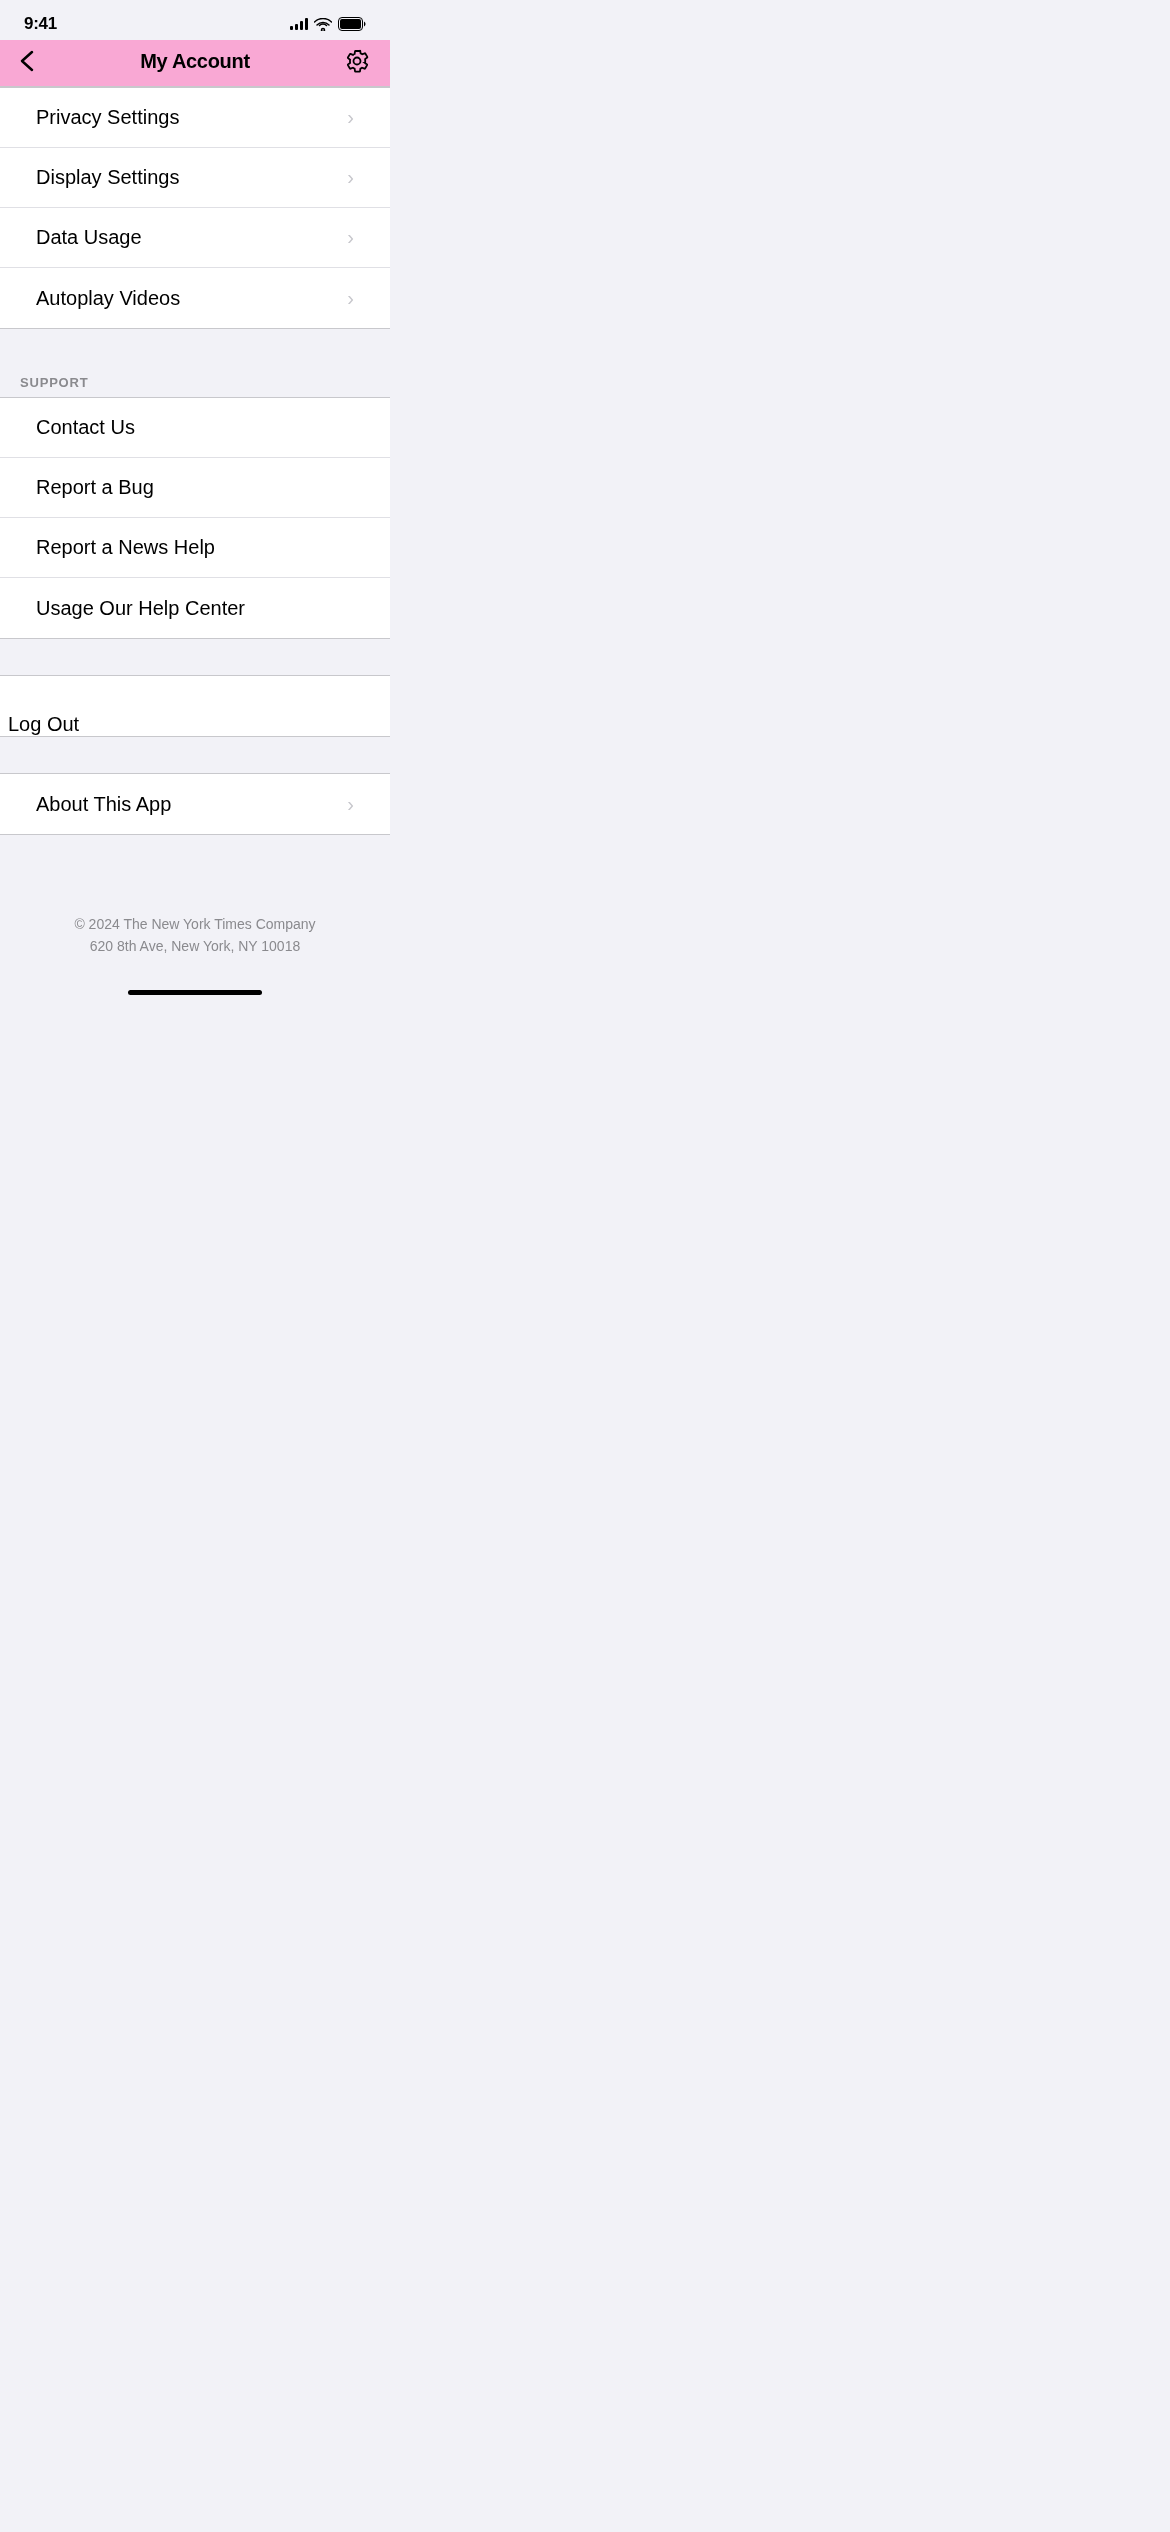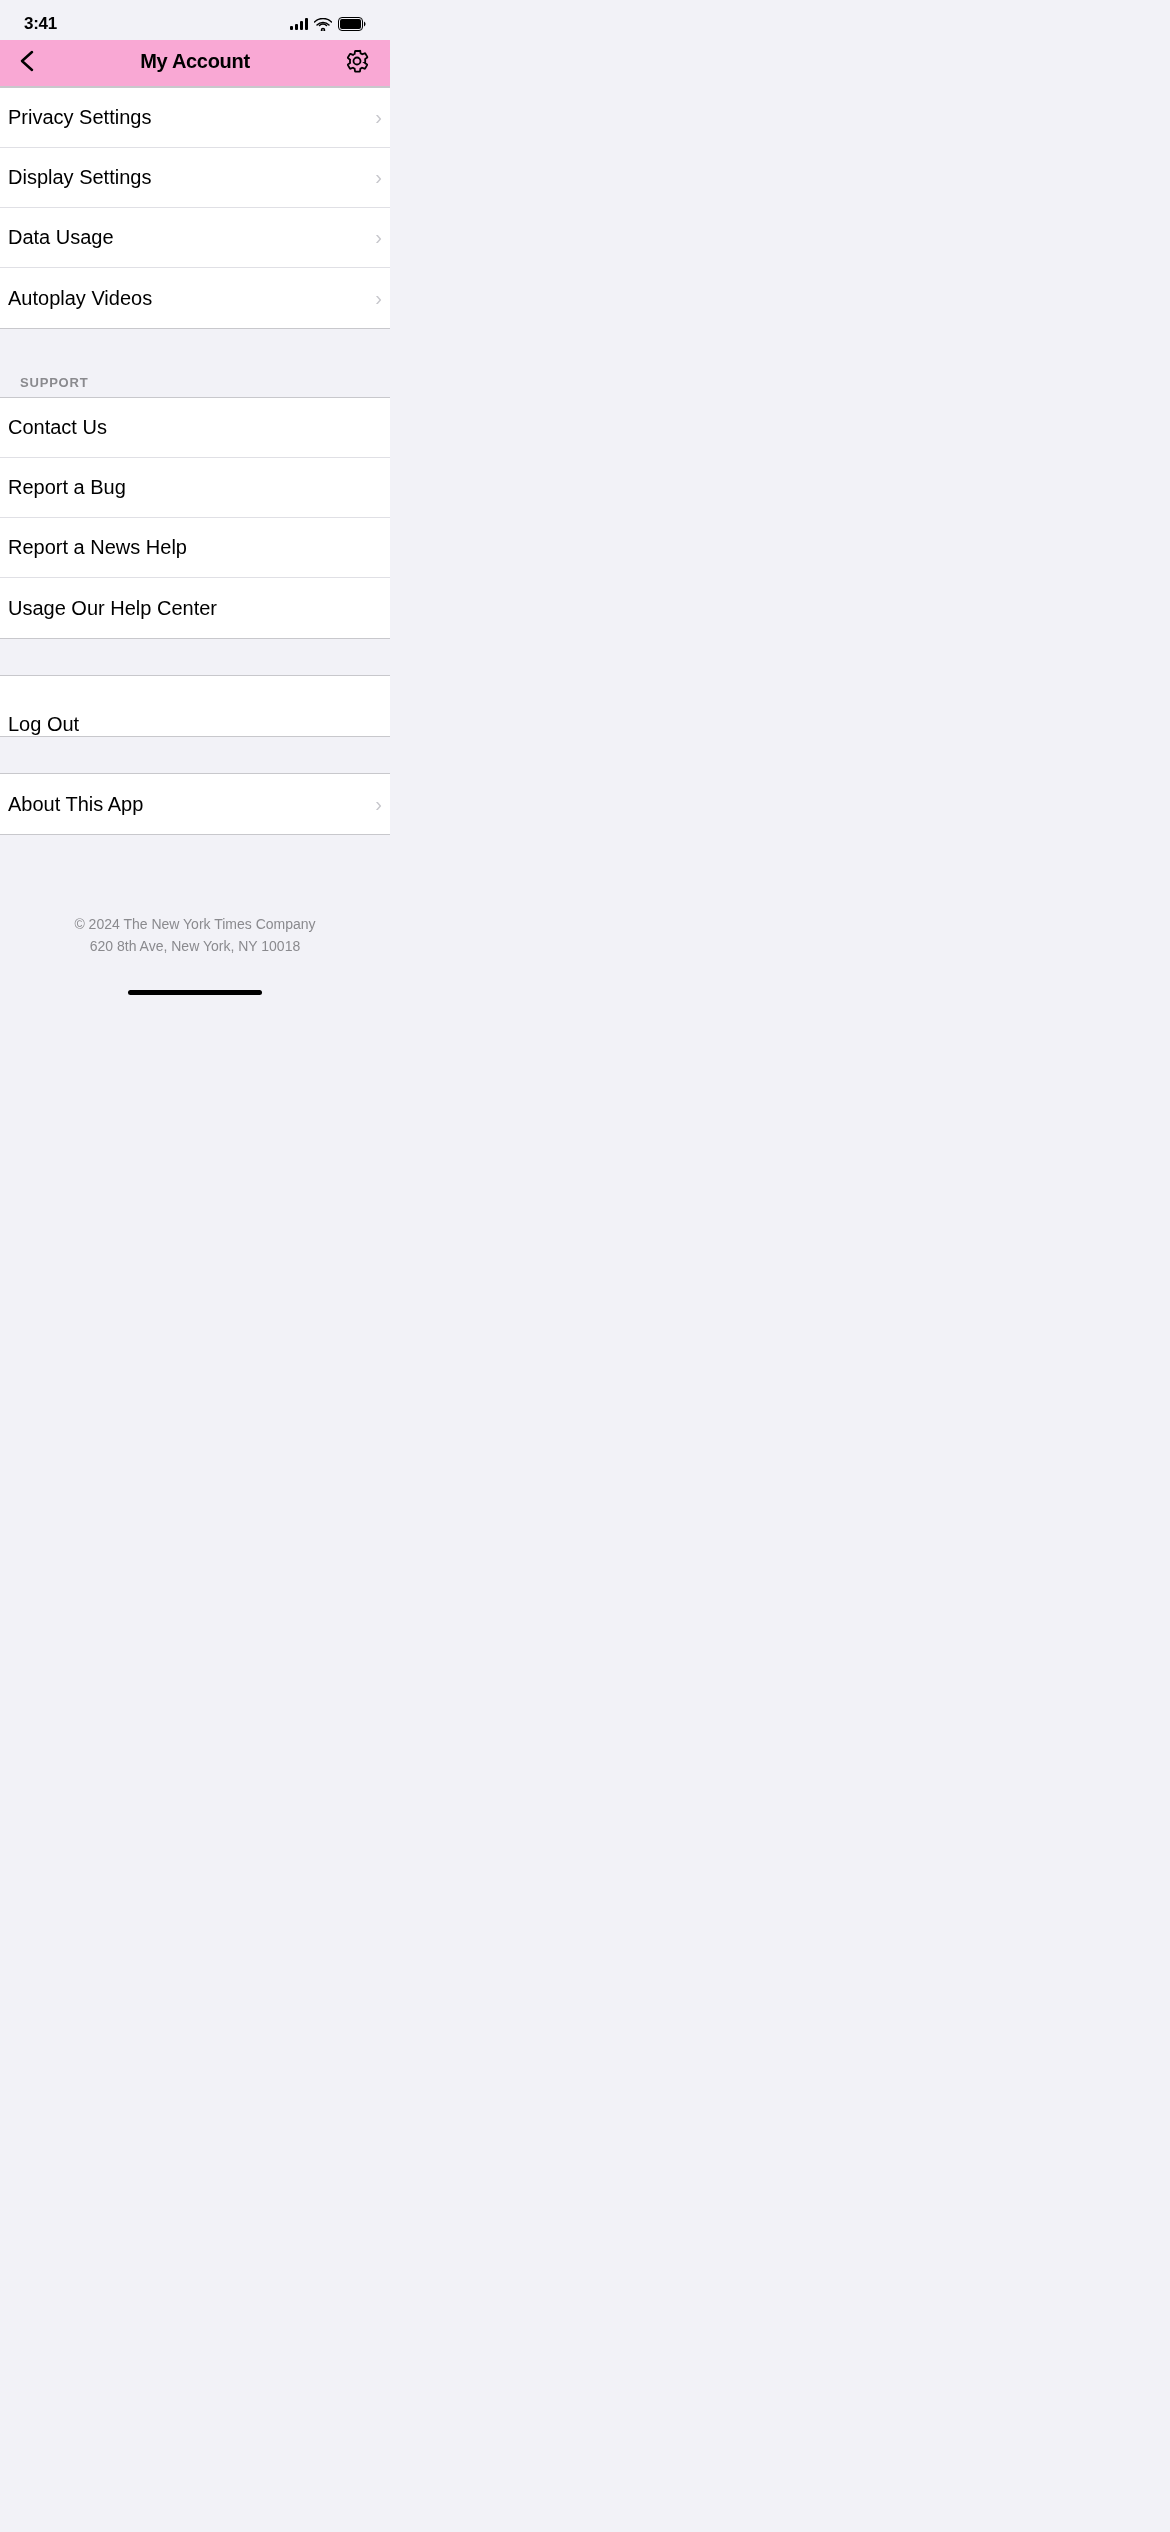--- a/index.html
+++ b/index.html
@@ -109,21 +109,21 @@
       background: #fff;
       border-top: 1px solid #c8c8cc;
       border-bottom: 1px solid #c8c8cc;
       margin-bottom: 0;
     }
 
     .menu-item {
       display: flex;
       justify-content: space-between;
       align-items: center;
-      padding: 0 8px;
+      padding: 0 36px;
       height: 60px;
       background: #fff;
       border-bottom: 1px solid #e0e0e5;
       cursor: pointer;
     }
 
     .menu-item:last-child {
       border-bottom: none;
     }
 
@@ -201,21 +201,21 @@
       width: 134px;
       height: 5px;
       background: #000;
       border-radius: 3px;
     }
   </style>
 </head>
 <body>
 
 <div class="status-bar">
-  <span class="status-time">3:41</span>
+  <span class="status-time">9:41</span>
   <div class="status-icons">
     <div class="signal-bars">
       <span></span>
         <span></span>
         <span></span>
         <span></span>
     </div>
     <div class="wifi-icon">
       <svg width="18" height="13" viewBox="0 0 18 13">
         <path d="M9 10.5c.828 0 1.5.672 1.5 1.5S9.828 13.5 9 13.5 7.5 12.828 7.5 12 8.172 10.5 9 10.5zm-3.5-3c.95-.95 2.19-1.5 3.5-1.5s2.55.55 3.5 1.5" stroke="#000" stroke-width="1.5" fill="none" stroke-linecap="round"></path>

